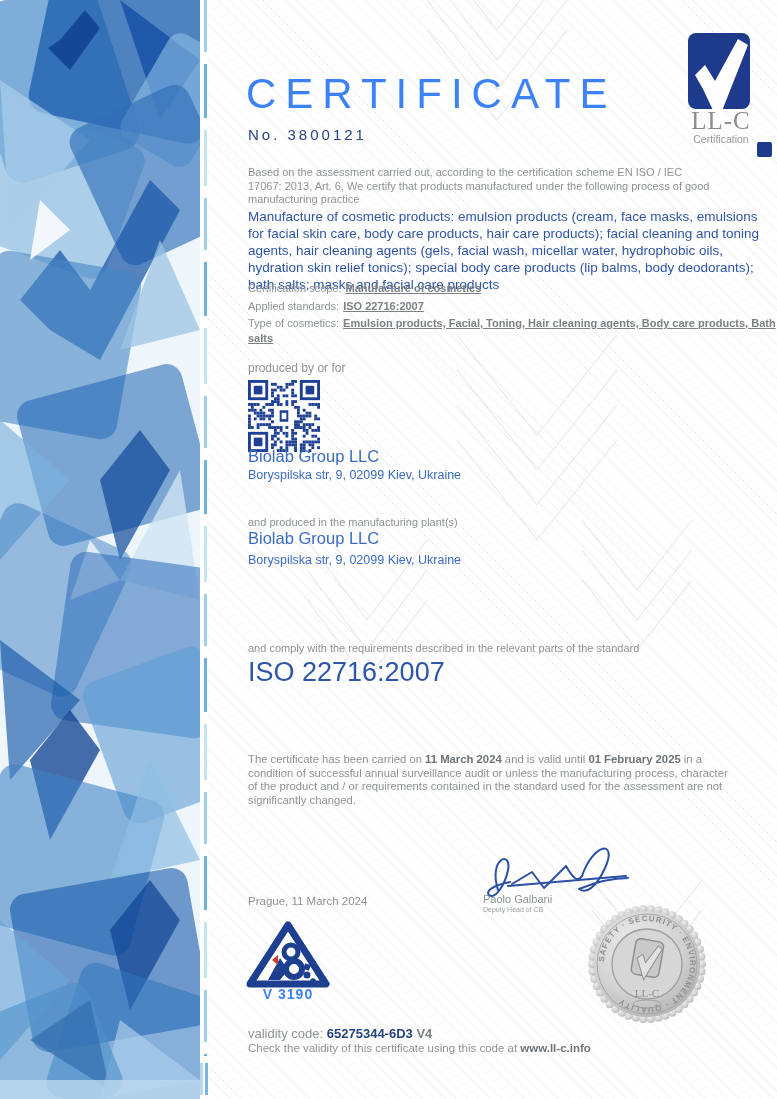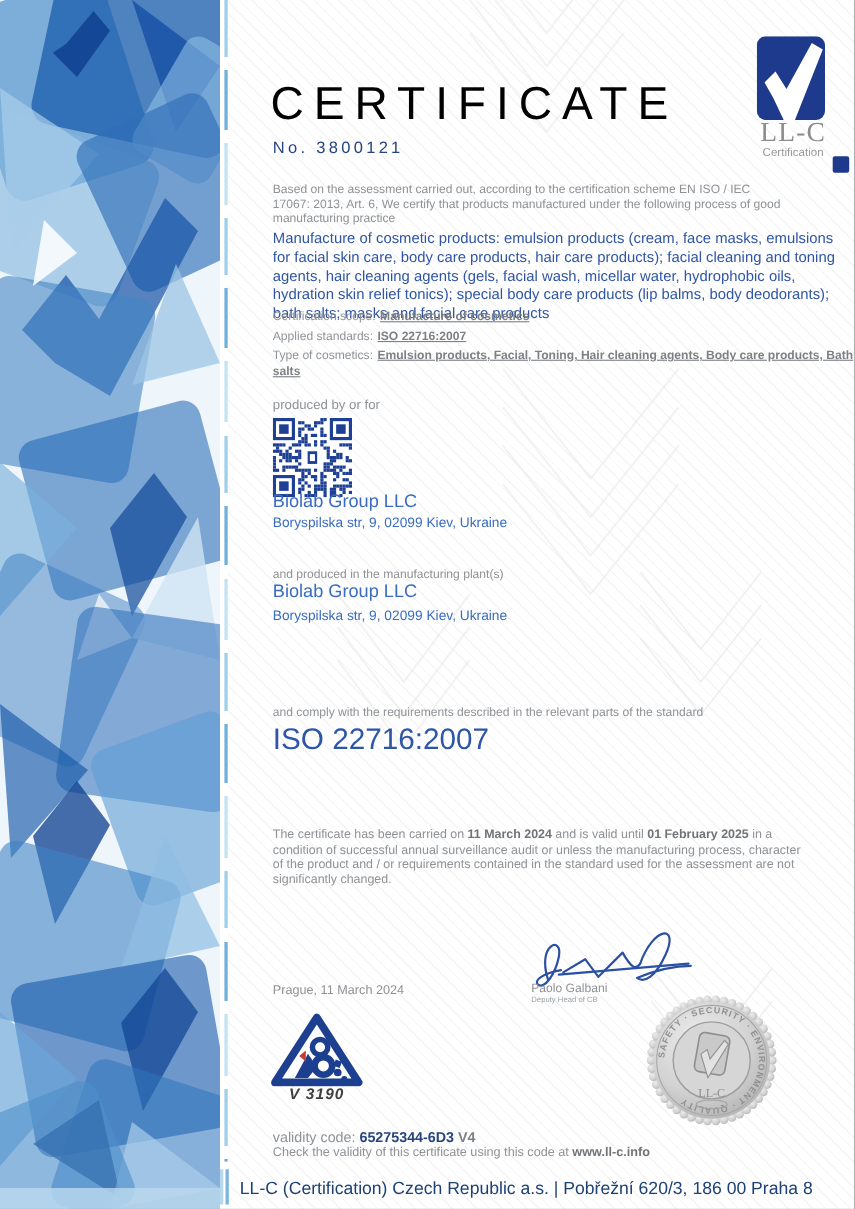--- a/index.html
+++ b/index.html
@@ -11,21 +11,21 @@
   .stripes{left:207px;top:0;width:570px;height:1099px;
     background:repeating-linear-gradient(45deg, rgba(190,190,190,0.16) 0 1px, transparent 1px 8px);}
 
   
   .vline{left:204px;top:0;width:3px;height:1056px;
     background:repeating-linear-gradient(180deg,
       #9fd0ea 0 52px, transparent 52px 64px,
       #6fb1da 64px 118px, transparent 118px 130px,
       #c3e2f2 130px 186px, transparent 186px 198px);}
 
-  .title{left:246px;top:70px;font-size:42px;letter-spacing:9px;color:#000000;font-weight:400;}
+  .title{left:246px;top:70px;font-size:42px;letter-spacing:9px;color:#3b82f6;font-weight:400;}
   .cert-no{left:248px;top:126px;font-size:15px;letter-spacing:3px;color:#26447e;}
 
   .logo-box{left:688px;top:33px;width:64px;height:90px;}
   .logo-name{left:686px;top:107px;width:70px;text-align:center;font-family:"Liberation Serif",serif;
     font-size:25px;color:#8c8c8c;letter-spacing:1px;}
   .logo-sub{left:686px;top:133px;width:70px;text-align:center;font-size:10.5px;color:#9a9a9a;}
   .corner-square{left:757px;top:142px;width:15px;height:15px;background:#1e3a8c;border-radius:2px;}
 
   .intro{left:248px;top:166px;width:470px;font-size:11px;line-height:13.5px;color:#8e9296;}
   .process{left:248px;top:208px;width:522px;font-size:13.5px;line-height:17px;color:#2f55a3;}
@@ -51,21 +51,21 @@
   .issued b{color:#6f7478;}
 
   .signature{left:478px;top:840px;width:160px;height:58px;}
   .sig-name{left:483px;top:893px;font-size:11px;color:#8e9296;}
   .sig-role{left:483px;top:906px;font-size:7px;color:#9aa0a4;}
 
   .place-date{left:248px;top:895px;font-size:11.5px;color:#8e9296;}
 
   .tri-logo{left:246px;top:920px;width:84px;height:68px;}
   .tri-code{left:241px;top:986px;width:94px;text-align:center;font-size:14px;font-weight:bold;
-    color:#404040;letter-spacing:1px;font-style:italic;}
+    color:#3b82f6;letter-spacing:1px;}
 
   .seal{left:585px;top:902px;width:124px;height:124px;}
 
   .validity{left:248px;top:1026px;font-size:13px;color:#8e9296;}
   .validity .code{font-weight:bold;color:#26447e;}
   .validity .ver{font-weight:bold;color:#7c8186;}
   .check-line{left:248px;top:1042px;font-size:11.5px;color:#8e9296;text-align:right;}
   .check-line b{color:#6f7478;}
 
   .footer-mark1{left:200px;top:1063px;width:3px;height:32px;background:#b8d8ec;}
@@ -492,15 +492,14 @@
 
   <div class="abs validity">
     <span>validity code: </span><span class="code">65275344-6D3</span><span class="ver"> V4</span>
   </div>
   <div class="abs check-line">
     <span>Check the validity of this certificate using this code at </span><b>www.ll-c.info</b>
   </div>
 
   <div class="abs footer-mark1"></div>
   <div class="abs footer-mark2"></div>
-  <div class="abs footer-text">LL-C (Certification) Czech Republic a.s. | Pobřežní 620/3, 186 00 Praha 8</div>
 
 </div>
 
 </body></html>

